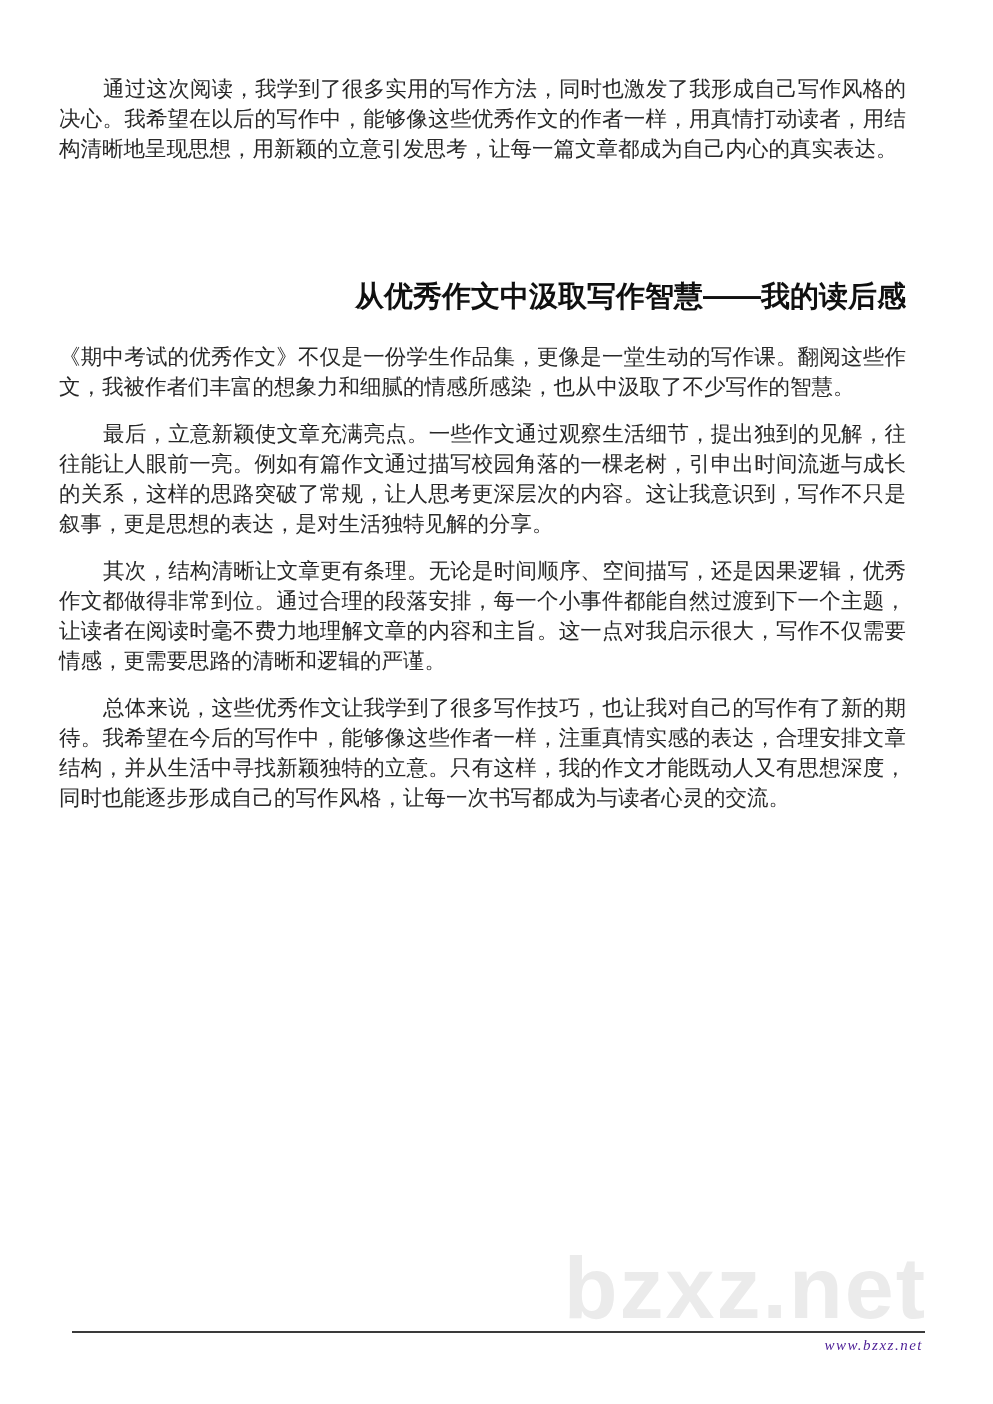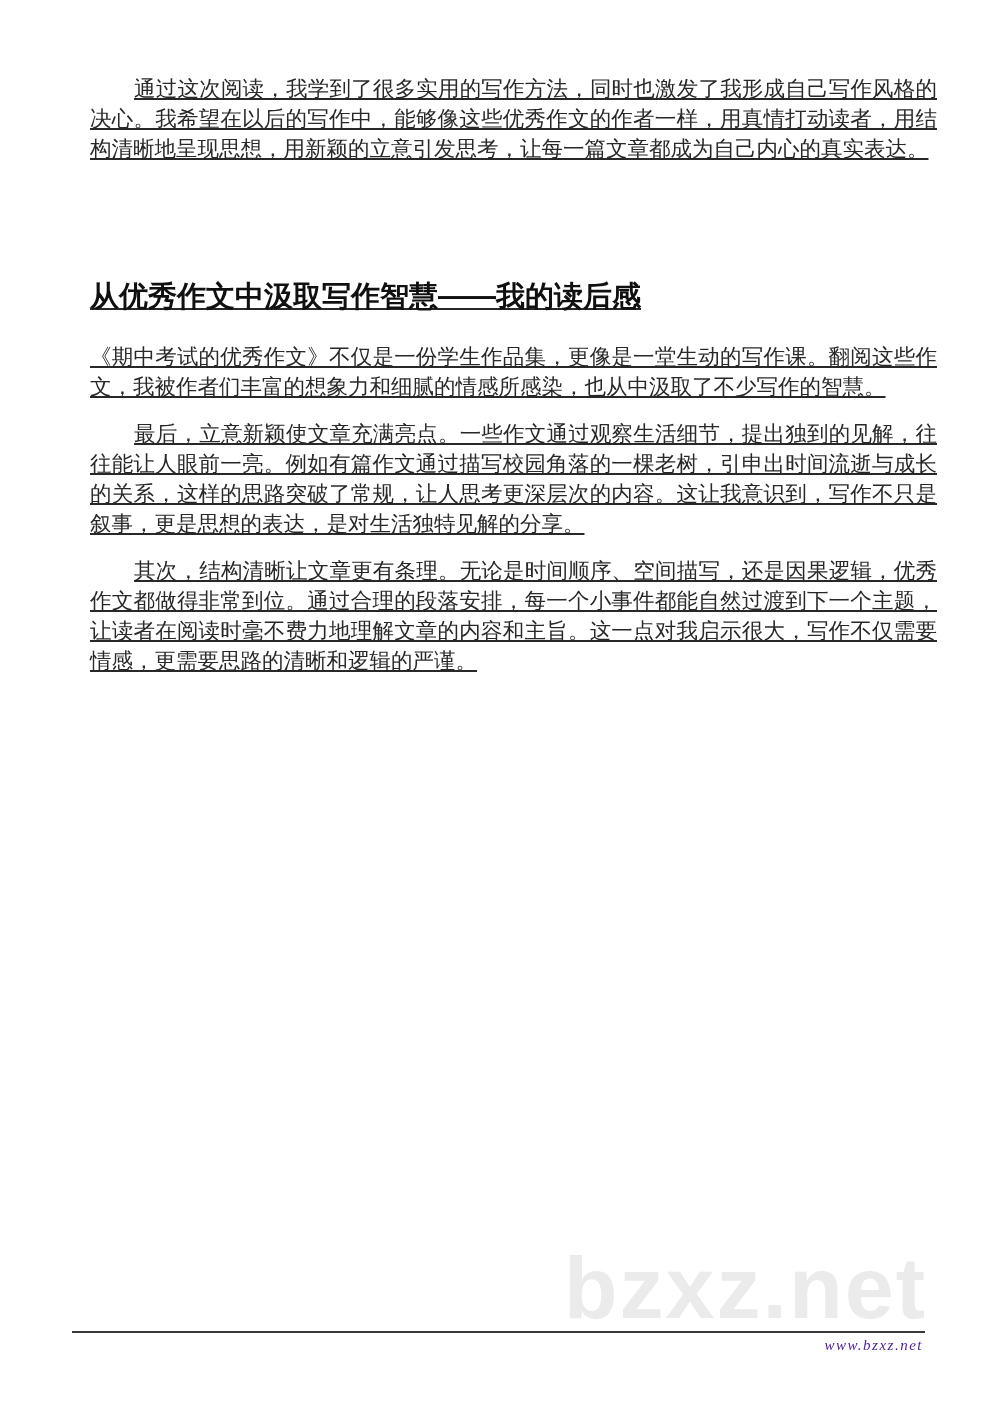--- a/index.html
+++ b/index.html
@@ -7,40 +7,39 @@
     position: relative;
     width: 993px;
     height: 1404px;
     background: #ffffff;
     overflow: hidden;
     font-family: "Liberation Serif", "DejaVu Serif", serif;
     color: #282828;
   }
   .content {
     position: absolute;
-    left: 90px;
+    left: 59px;
     top: 74px;
     width: 847px;
-    text-decoration: underline;
   }
   .body-p {
     font-size: 21.5px;
     line-height: 30px;
     text-align: justify;
     text-justify: inter-ideograph;
     margin: 0 0 17px 0;
     text-indent: 2.05em;
   }
   .no-indent { text-indent: 0; }
   .essay-title {
     font-family: "Liberation Sans", "DejaVu Sans", sans-serif;
     font-weight: 700;
     font-size: 29px;
     line-height: 40px;
-    text-align: left;
+    text-align: right;
     color: #101010;
     margin: 112px 0 26px 0;
   }
   .watermark {
     position: absolute;
     top: 1244px;
     right: 66px;
     font-family: "Liberation Sans", "DejaVu Sans", sans-serif;
     font-weight: 700;
     font-size: 88px;
@@ -77,20 +76,21 @@
 
     <h1 class="essay-title">从优秀作文中汲取写作智慧——我的读后感</h1>
 
     <p class="body-p no-indent">《期中考试的优秀作文》不仅是一份学生作品集，更像是一堂生动的写作课。翻阅这些作文，我被作者们丰富的想象力和细腻的情感所感染，也从中汲取了不少写作的智慧。</p>
 
 
     <p class="body-p">最后，立意新颖使文章充满亮点。一些作文通过观察生活细节，提出独到的见解，往往能让人眼前一亮。例如有篇作文通过描写校园角落的一棵老树，引申出时间流逝与成长的关系，这样的思路突破了常规，让人思考更深层次的内容。这让我意识到，写作不只是叙事，更是思想的表达，是对生活独特见解的分享。</p>
 
     <p class="body-p">其次，结构清晰让文章更有条理。无论是时间顺序、空间描写，还是因果逻辑，优秀作文都做得非常到位。通过合理的段落安排，每一个小事件都能自然过渡到下一个主题，让读者在阅读时毫不费力地理解文章的内容和主旨。这一点对我启示很大，写作不仅需要情感，更需要思路的清晰和逻辑的严谨。</p>
 
+    <p class="body-p">总体来说，这些优秀作文让我学到了很多写作技巧，也让我对自己的写作有了新的期待。我希望在今后的写作中，能够像这些作者一样，注重真情实感的表达，合理安排文章结构，并从生活中寻找新颖独特的立意。只有这样，我的作文才能既动人又有思想深度，同时也能逐步形成自己的写作风格，让每一次书写都成为与读者心灵的交流。</p>
   </div>
 
   <div class="watermark">bzxz.net</div>
 
   <div class="footer-rule"></div>
 
   <div class="footer-url">www.bzxz.net</div>
 </div>
 
 </body></html>

